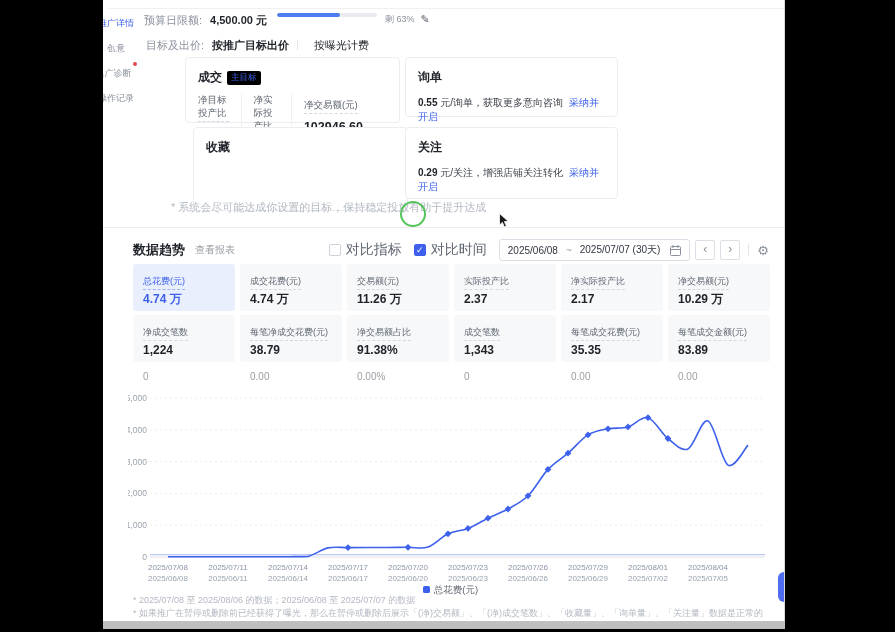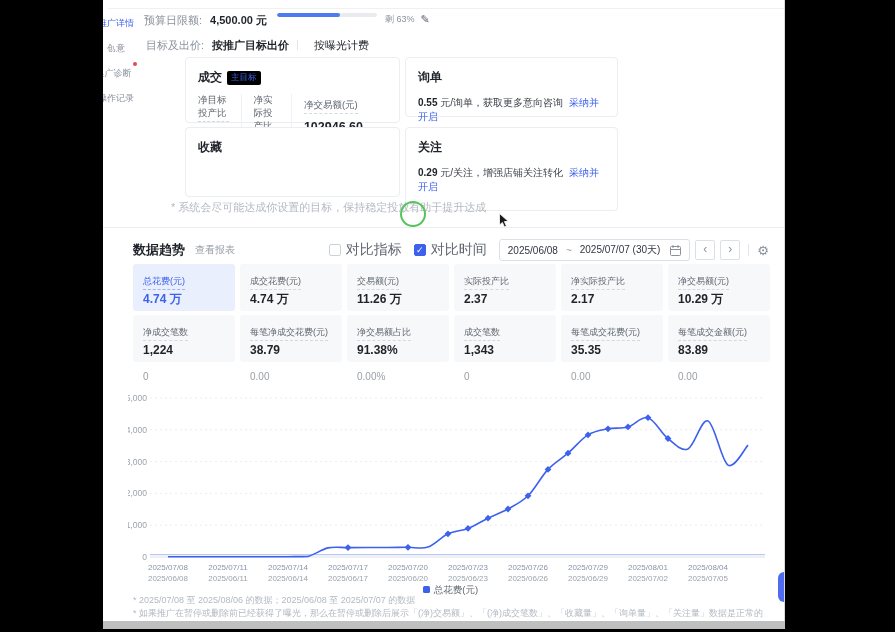--- a/index.html
+++ b/index.html
@@ -149,25 +149,25 @@
             <div class="mval">102946.60</div>
           </div>
         </div>
       </div>
 
       <div class="tcard" style="left:220px;top:0;width:213px;height:60px;">
         <span class="title">询单</span>
         <div class="desc"><b>0.55</b> <span>元/询单，获取更多意向咨询</span><span class="blue-link">采纳并开启</span></div>
       </div>
 
-      <div class="tcard" style="left:0;top:70px;width:215px;height:70px;">
+      <div class="tcard" style="left:8px;top:70px;width:215px;height:84px;">
         <span class="title">收藏</span>
       </div>
 
-      <div class="tcard" style="left:220px;top:70px;width:213px;height:84px;">
+      <div class="tcard" style="left:220px;top:70px;width:213px;height:72px;">
         <span class="title">关注</span>
         <div class="desc"><b>0.29</b> <span>元/关注，增强店铺关注转化</span><span class="blue-link">采纳并开启</span></div>
       </div>
     </div>
 
     <div class="tip">* 系统会尽可能达成你设置的目标，保持稳定投放有助于提升达成</div>
 
     <div class="section-div"></div>
 
     <div class="trend-head">

